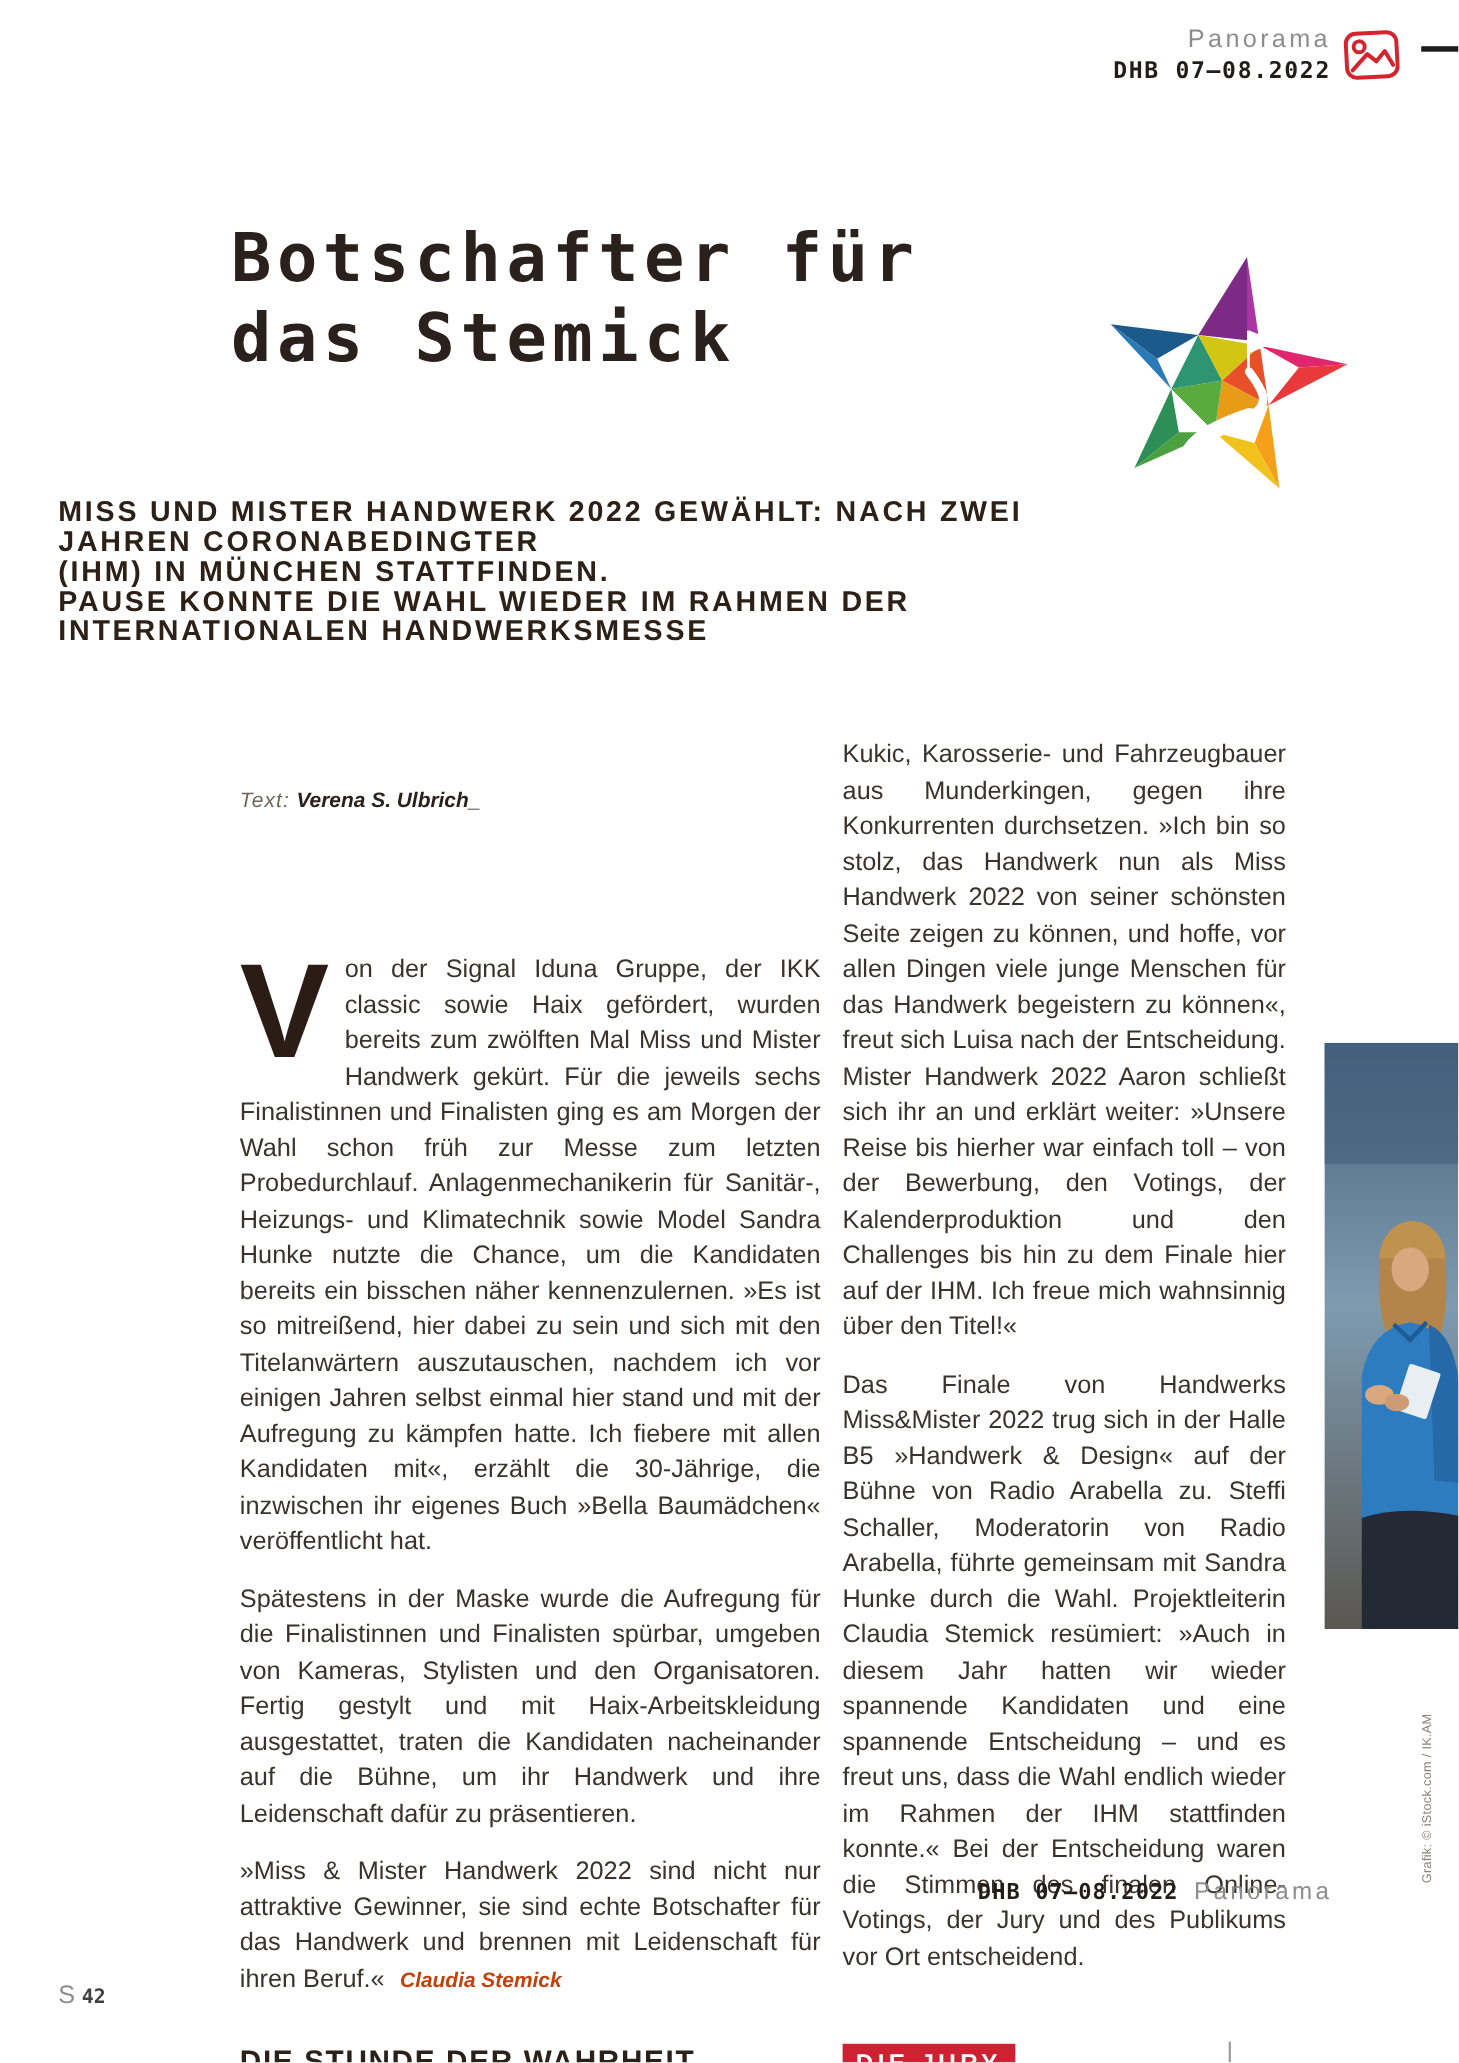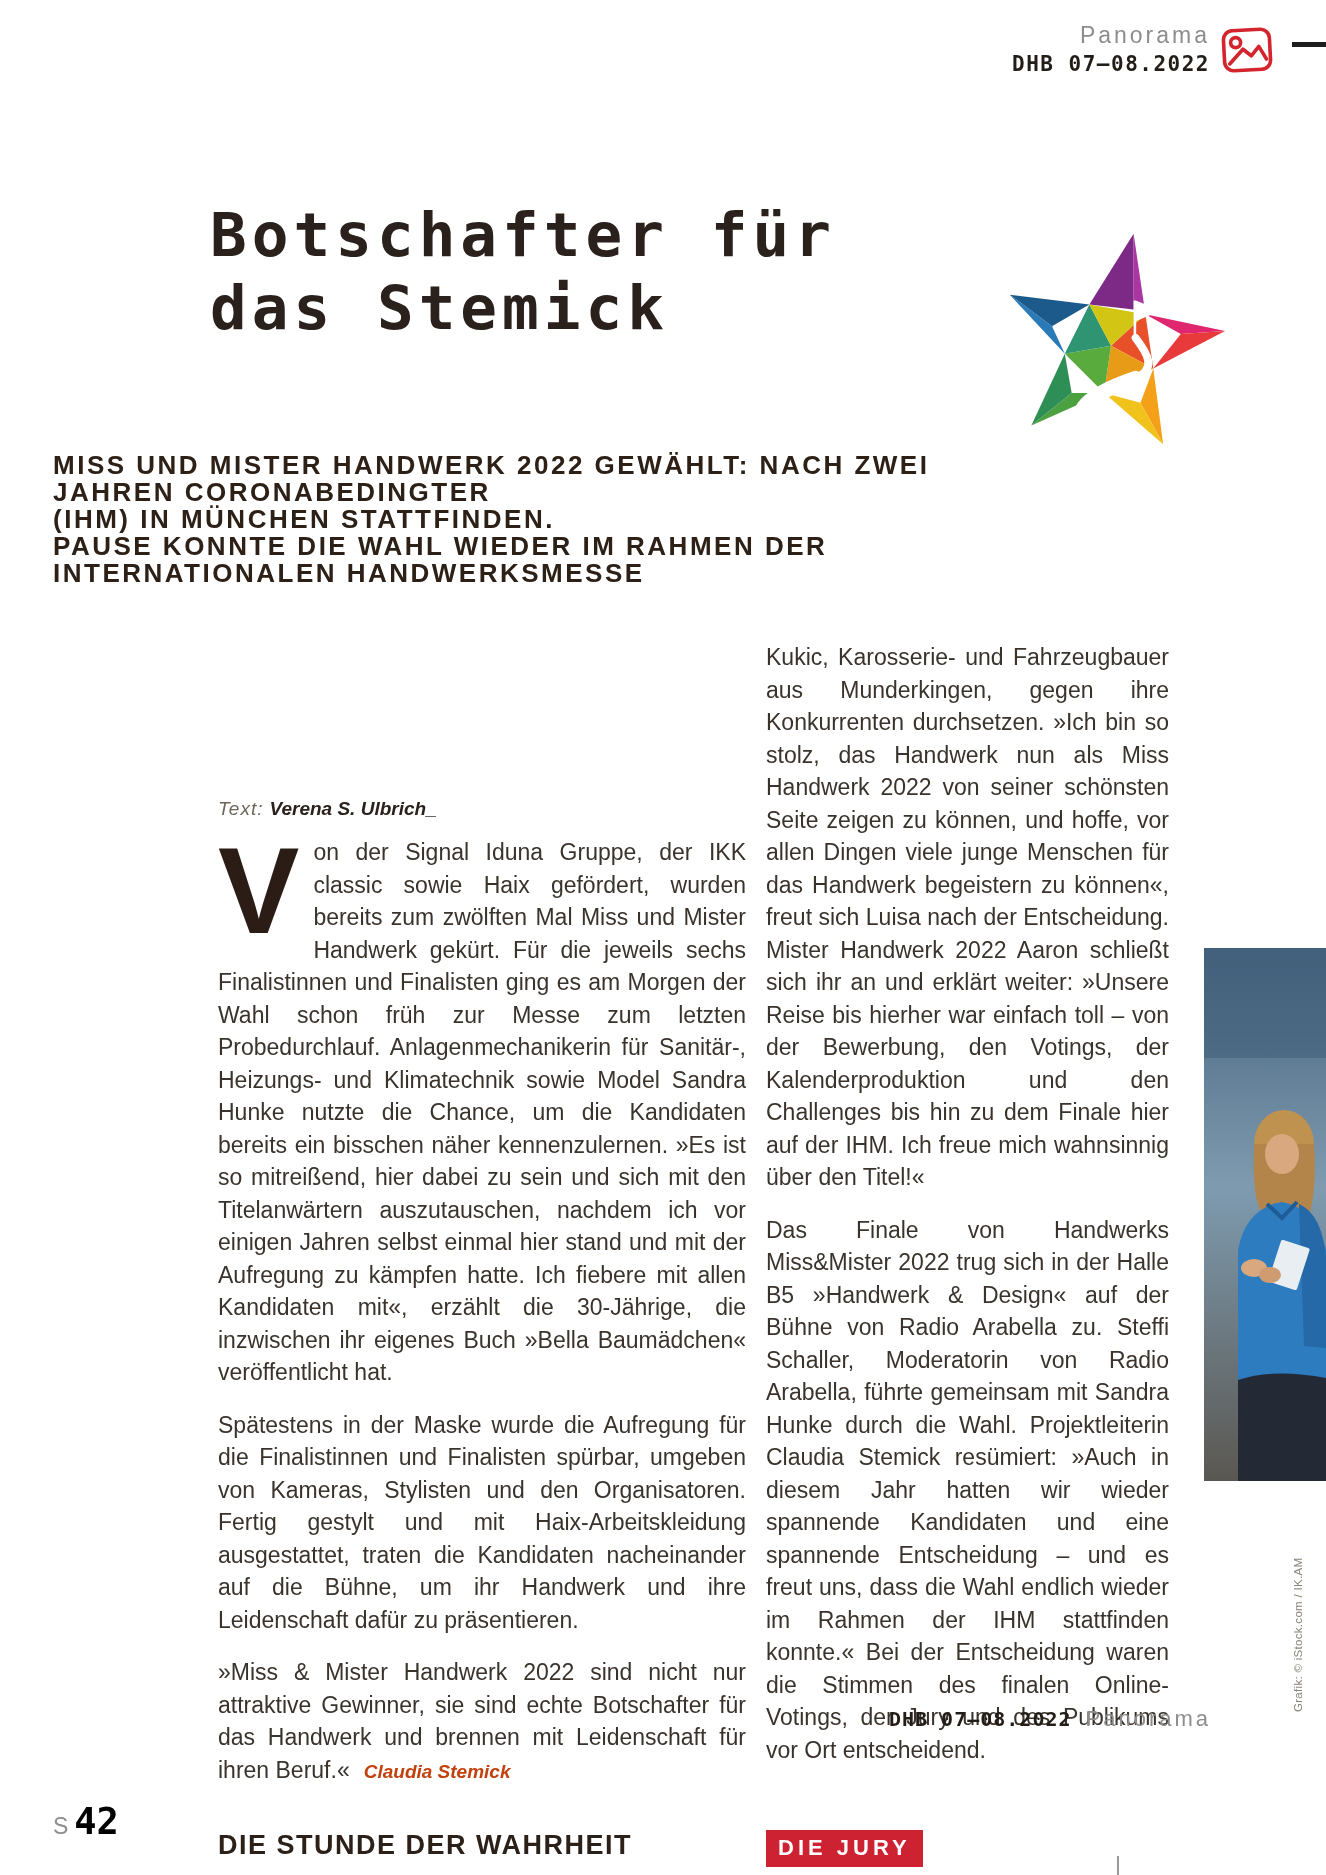--- a/index.html
+++ b/index.html
@@ -22,28 +22,28 @@
   
   .title { top:198px; left:210px; font-family:"DejaVu Sans Mono","Liberation Mono",monospace;
            font-size:61px; line-height:73px; letter-spacing:5px; color:#2b211c; white-space:nowrap; }
   .star  { top:216px; left:986px; width:250px; height:236px; }
 
   
   .standfirst { top:452px; left:53px; width:940px; font-weight:bold; font-size:26px;
                 line-height:27px; letter-spacing:2.5px; color:#2d2016; }
 
   
-  .byline { top:798px; left:218px; font-size:19px; font-style:italic; }
+  .byline { top:718px; left:218px; font-size:19px; font-style:italic; }
   .byline .lbl { color:#6f665a; letter-spacing:1px; }
   .byline .author { color:#2b211c; font-weight:bold; margin-left:6px; }
 
   
   .colL { top:836px; left:218px; width:528px; }
   .colR { top:641px; left:766px; width:403px; }
-  .body-p { font-size:23px; line-height:32.5px; text-align:justify; color:#3a332c; }
+  .body-p { font-size:23px; line-height:32.5px; text-align:justify; color:#3a332c;margin-top:28px; }
   .body-p + .body-p, .mt { margin-top:20px; }
   .dropcap { float:left; font-size:122px; line-height:98px; font-weight:bold;
              color:#2b1d15; margin:6px 14px 0 0; }
   .attrib { font-style:italic; font-weight:bold; font-size:19px; color:#c2410c;
             margin-left:14px; white-space:nowrap; }
   .subhead { margin-top:42px; font-size:27px; font-weight:bold; letter-spacing:1.5px;
              color:#2b2119; }
 
   .jury-badge { display:inline-block; margin-top:64px; background:#cd2232; color:#ffffff;
                 font-weight:bold; font-size:22px; letter-spacing:4px; padding:5px 12px 6px; }
@@ -52,21 +52,21 @@
   .photo { top:948px; left:1204px; width:122px; height:533px; }
   .photo svg { display:block; width:100%; height:100%; }
 
   
   .credit { top:1712px; left:1292px; transform-origin:0 0; transform:rotate(-90deg);
             white-space:nowrap; font-size:11.5px; color:#8b8379; letter-spacing:.3px; }
 
   
   .footer-left { top:1800px; left:53px; }
   .footer-left .s { font-size:23px; color:#8d8d8d; letter-spacing:2px; }
-  .footer-left .num { font-size:37px; font-weight:bold; color:#000000;
+  .footer-left .num { font-size:18px; font-weight:bold; color:#404040;
                       font-family:"DejaVu Sans Mono","Liberation Mono",monospace; margin-left:4px; }
   .footer-right { top:1706px; left:860px; width:380px; text-align:center; }
   .footer-right .issue-f { font-size:20px; font-weight:bold; color:#231d18; letter-spacing:1px;
                            font-family:"DejaVu Sans Mono","Liberation Mono",monospace; }
   .footer-right .sect { font-size:22px; color:#8d8d8d; letter-spacing:3px; margin-left:14px; }
   .footer-tick { top:1856px; left:1117px; width:2px; height:19px; background:#9a9a9a; }
 </style>
 </head>
 <body>
 

